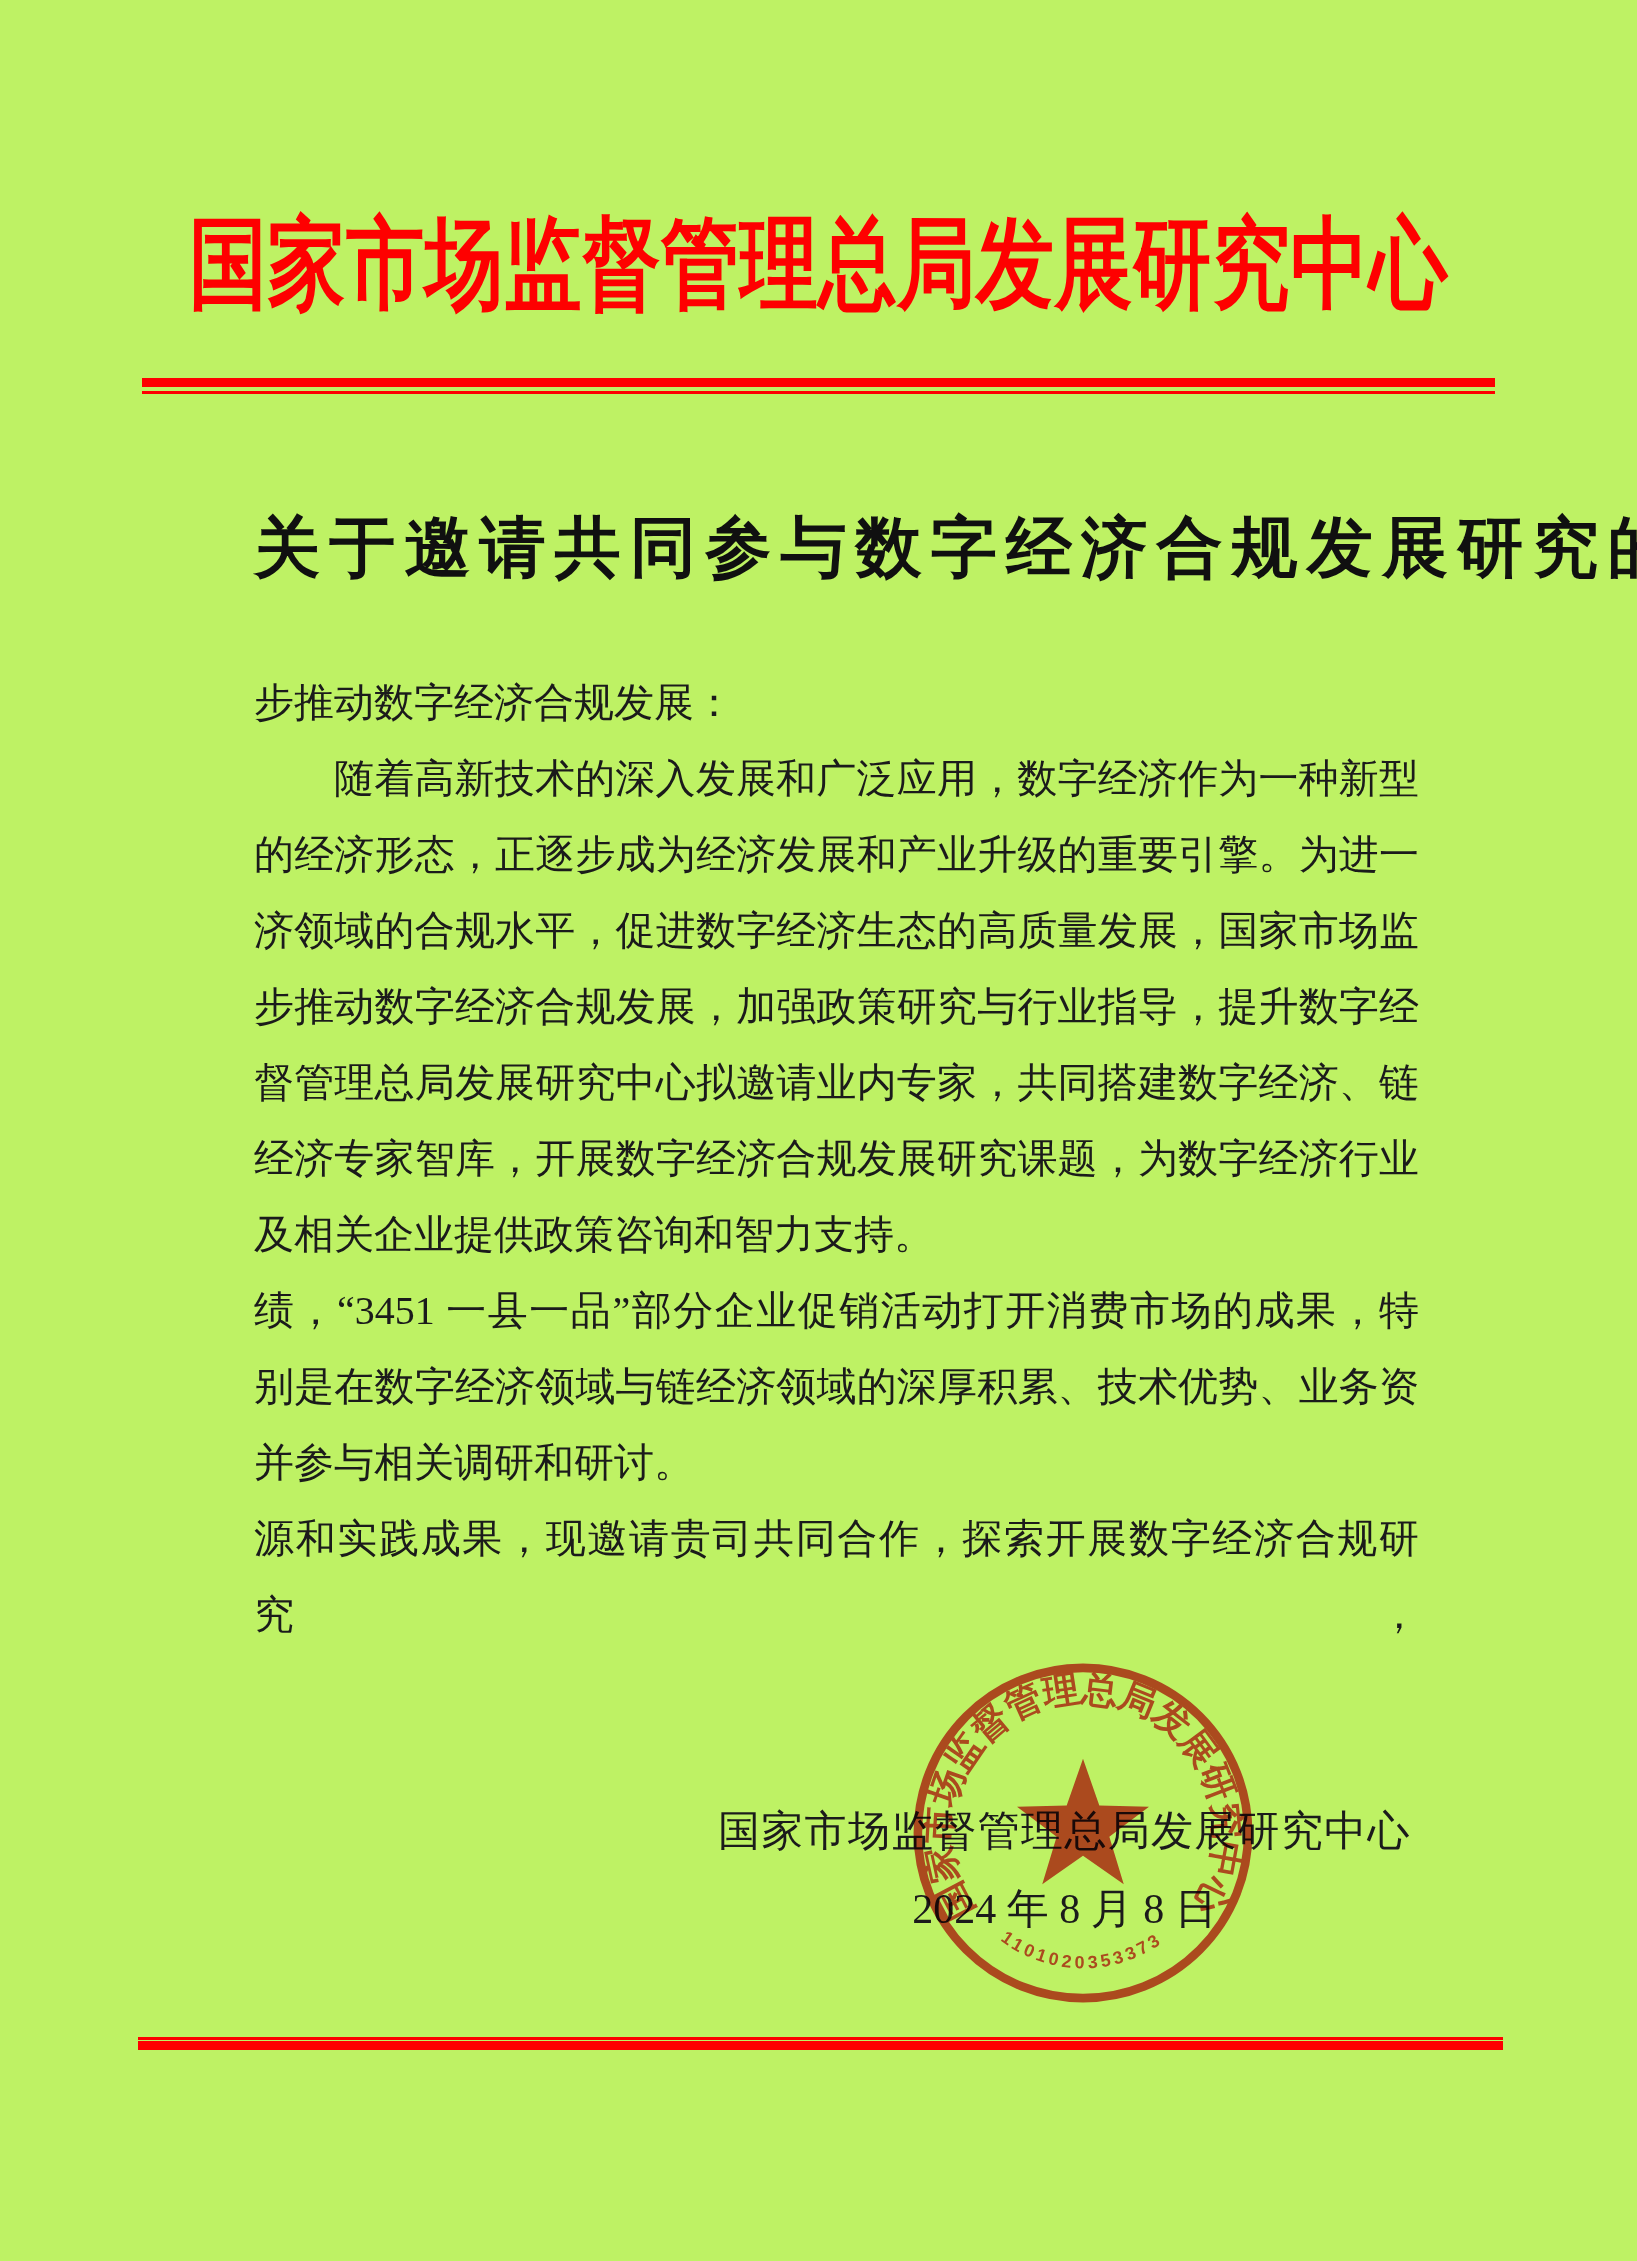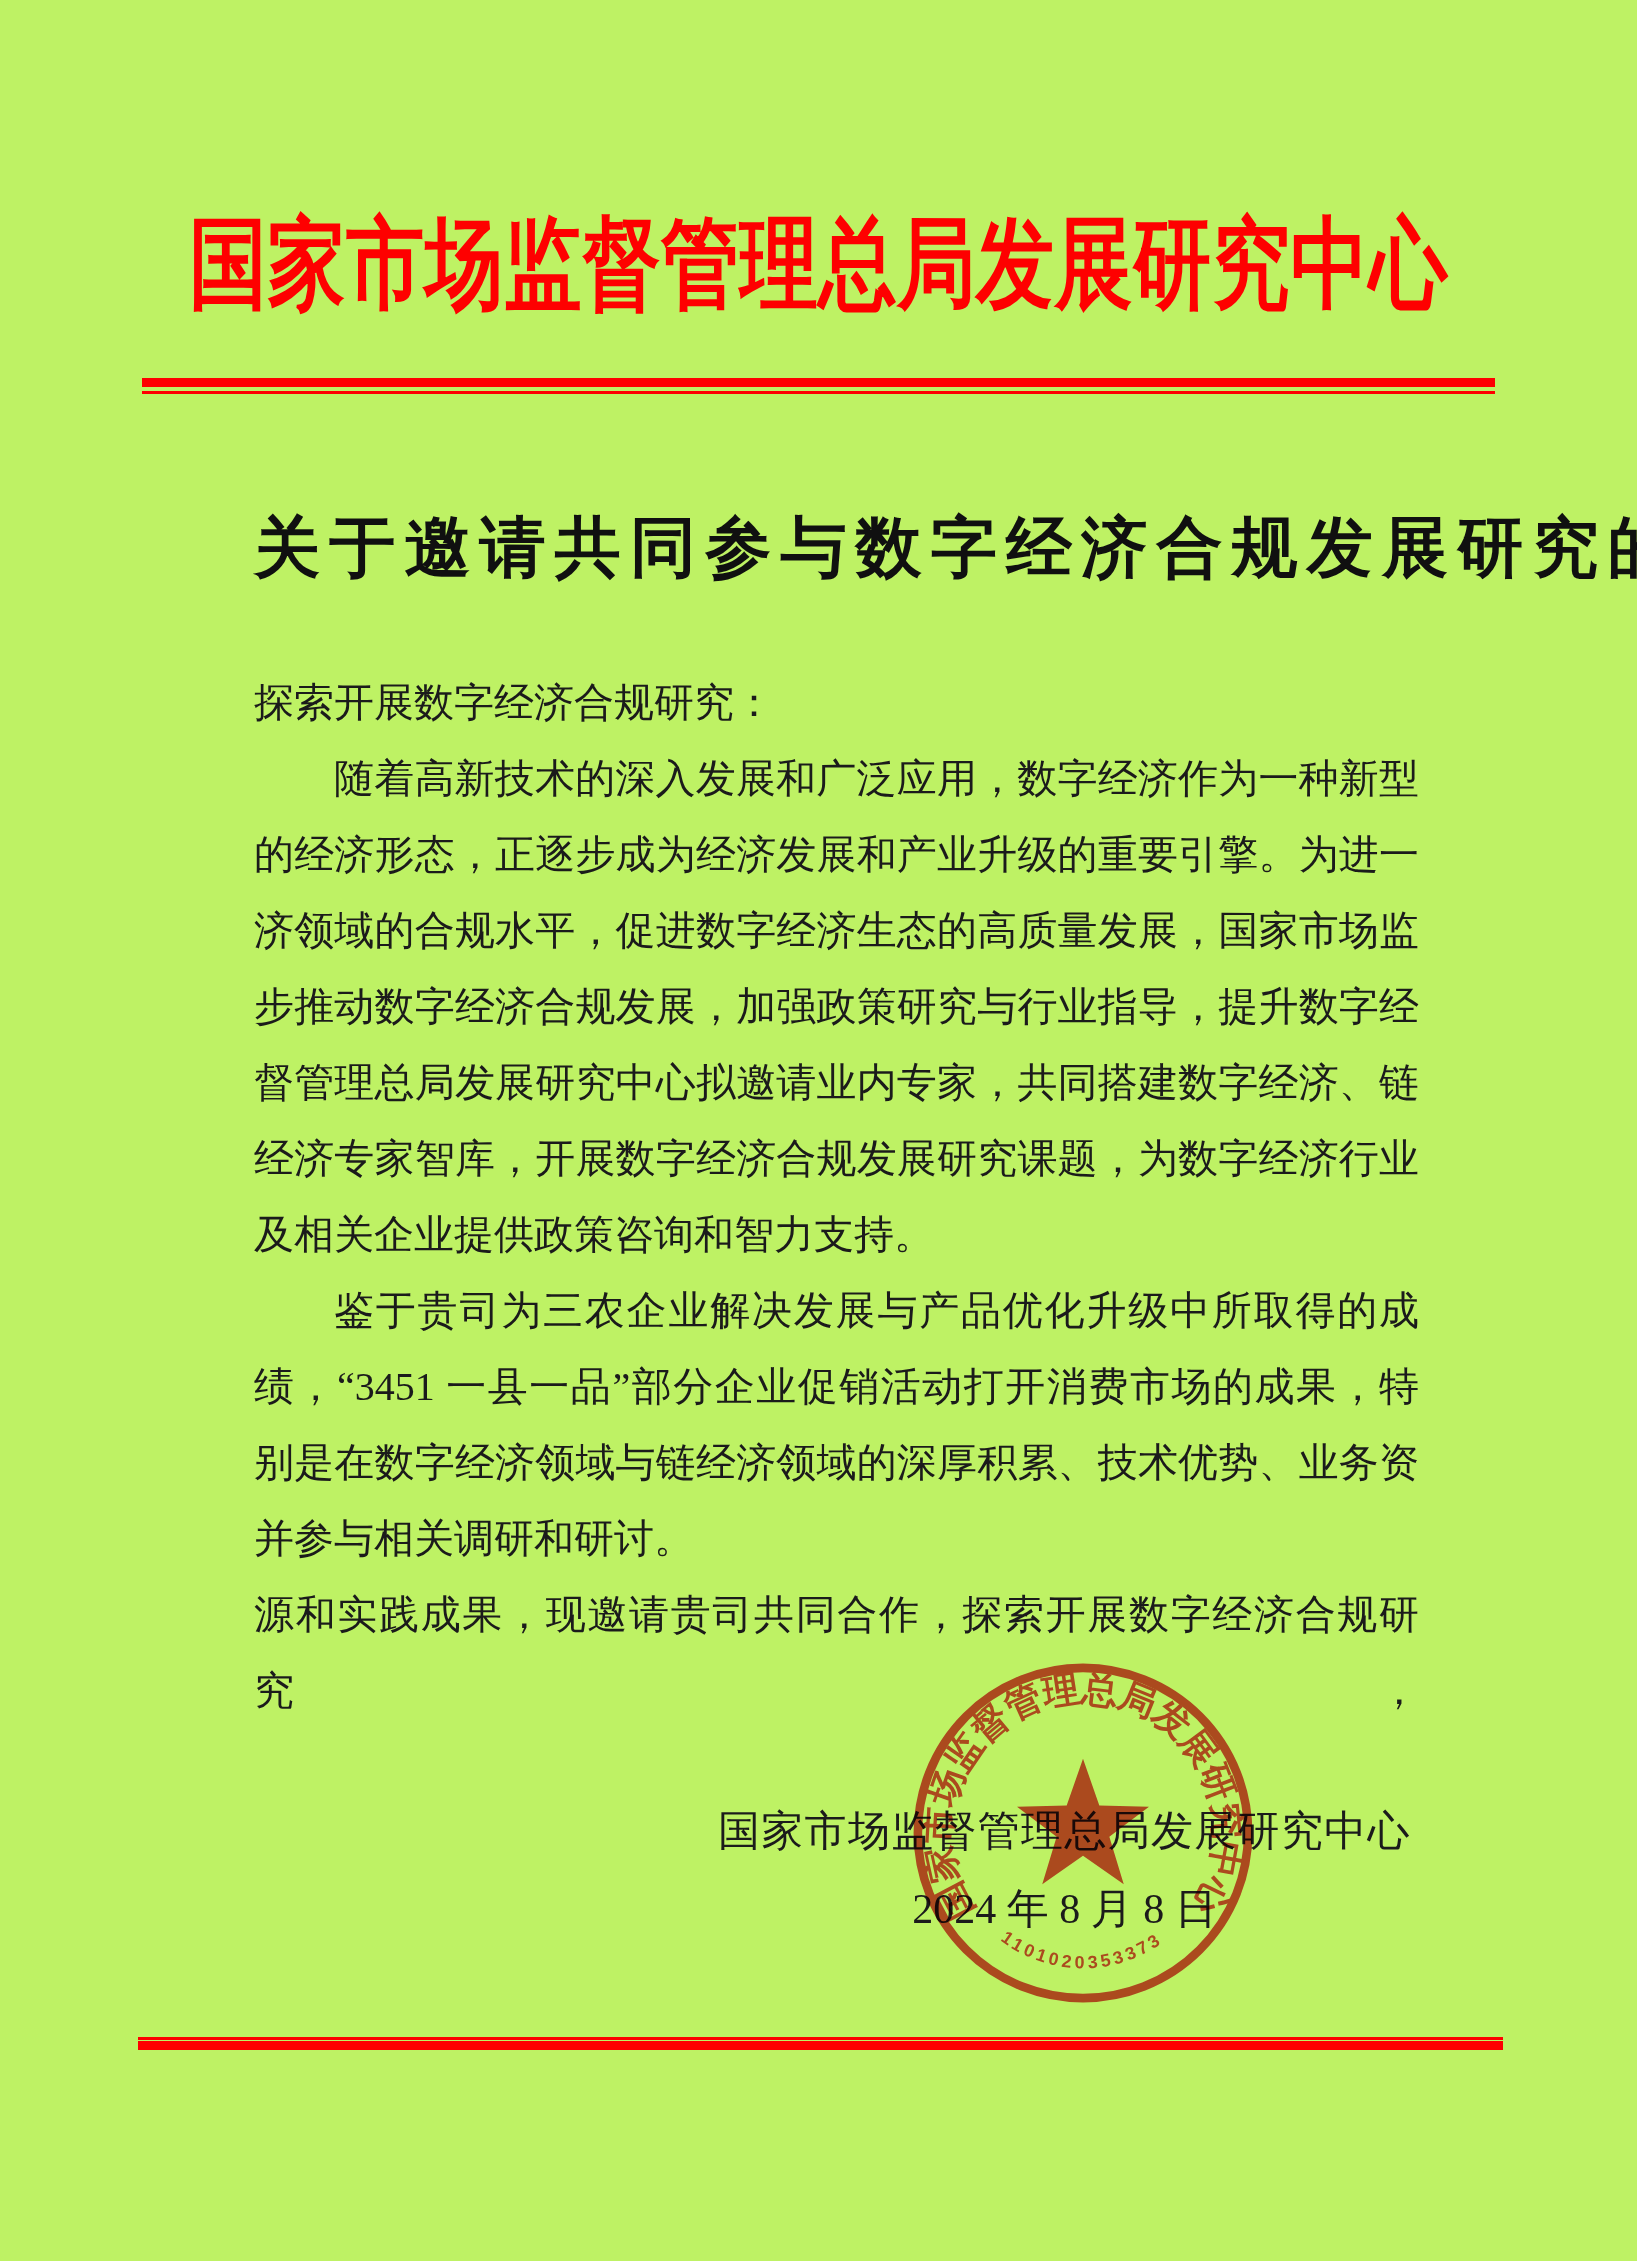--- a/index.html
+++ b/index.html
@@ -111,29 +111,28 @@
 <div class="page">
 
   <div class="org-title" style="color: rgb(254, 0, 0);">国家市场监督管理总局发展研究中心</div>
 
   <div class="rule rule-top-thick" style="background: rgb(254, 0, 0);"></div>
   <div class="rule rule-top-thin" style="background: rgb(254, 0, 0);"></div>
 
   <div class="letter-title">关于邀请共同参与数字经济合规发展研究的函</div>
 
   <div class="body-text">
-      <div class="line">探索开展数字经济合规研究：</div>
+      <div class="line">步推动数字经济合规发展：</div>
       <div class="line j ind">随着高新技术的深入发展和广泛应用，数字经济作为一种新型</div>
       <div class="line j">的经济形态，正逐步成为经济发展和产业升级的重要引擎。为进一</div>
       <div class="line j">济领域的合规水平，促进数字经济生态的高质量发展，国家市场监</div>
       <div class="line j">步推动数字经济合规发展，加强政策研究与行业指导，提升数字经</div>
       <div class="line j">督管理总局发展研究中心拟邀请业内专家，共同搭建数字经济、链</div>
       <div class="line j">经济专家智库，开展数字经济合规发展研究课题，为数字经济行业</div>
       <div class="line">及相关企业提供政策咨询和智力支持。</div>
-      <div class="line j ind">鉴于贵司为三农企业解决发展与产品优化升级中所取得的成</div>
       <div class="line j">绩，“3451 一县一品”部分企业促销活动打开消费市场的成果，特</div>
       <div class="line j">别是在数字经济领域与链经济领域的深厚积累、技术优势、业务资</div>
       <div class="line">并参与相关调研和研讨。</div>
       <div class="line j">源和实践成果，现邀请贵司共同合作，探索开展数字经济合规研究，</div>
     </div>
 
   <div class="signature">
     <div class="sig-org">国家市场监督管理总局发展研究中心</div>
     <div class="sig-date">2024 年 8 月 8 日</div>
   </div>

